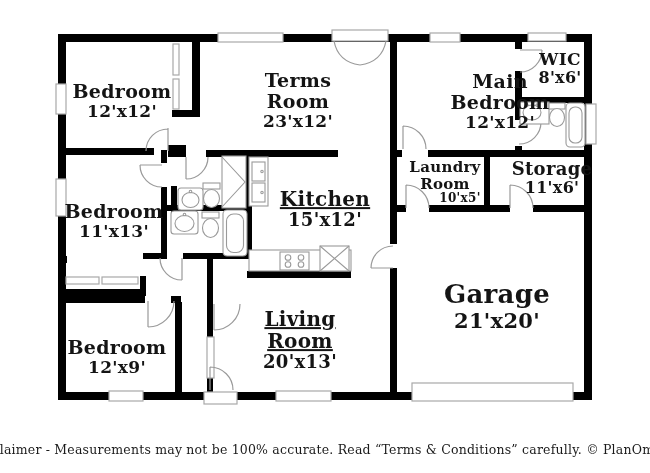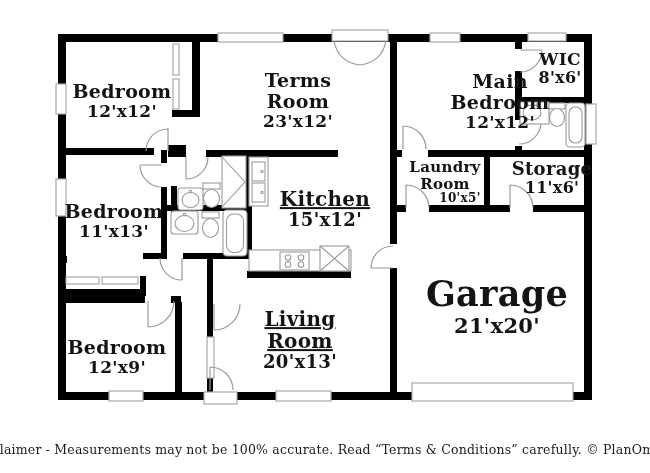--- a/index.html
+++ b/index.html
@@ -3,21 +3,21 @@
 <meta charset="utf-8">
 <style>
   html,body{margin:0;padding:0;background:#ffffff;}
   body{width:650px;height:473px;overflow:hidden;}
   .plan-wrap{position:relative;width:650px;height:473px;background:#ffffff;font-family:"DejaVu Serif","Liberation Serif",serif;}
   .plan-svg{position:absolute;left:0;top:0;}
   .room-label{position:absolute;transform:translate(-50%,-50%);text-align:center;color:#141414;font-weight:700;line-height:1.1;white-space:nowrap;letter-spacing:.3px;}
   .room-label span{display:block;}
   .t19{font-size:19px;} .t17{font-size:17px;} .t20{font-size:20px;text-decoration:underline;} .t18{font-size:18px;}
   .t15{font-size:15px;} .t14{font-size:12px;text-align:right;} .t16{font-size:16px;}
-  .t26{font-size:35px;} .t21{font-size:21px;}
+  .t26{font-size:26px;} .t21{font-size:21px;}
   .disclaimer{position:absolute;left:325px;top:449px;transform:translate(-50%,-50%);font-size:12.5px;font-weight:400;color:#1b1b1b;white-space:nowrap;letter-spacing:.2px;}
 </style>
 </head>
 <body>
 
 <div class="plan-wrap">
 
   <svg class="plan-svg" width="650" height="473" viewBox="0 0 650 473">
 
     <g fill="#000000">

